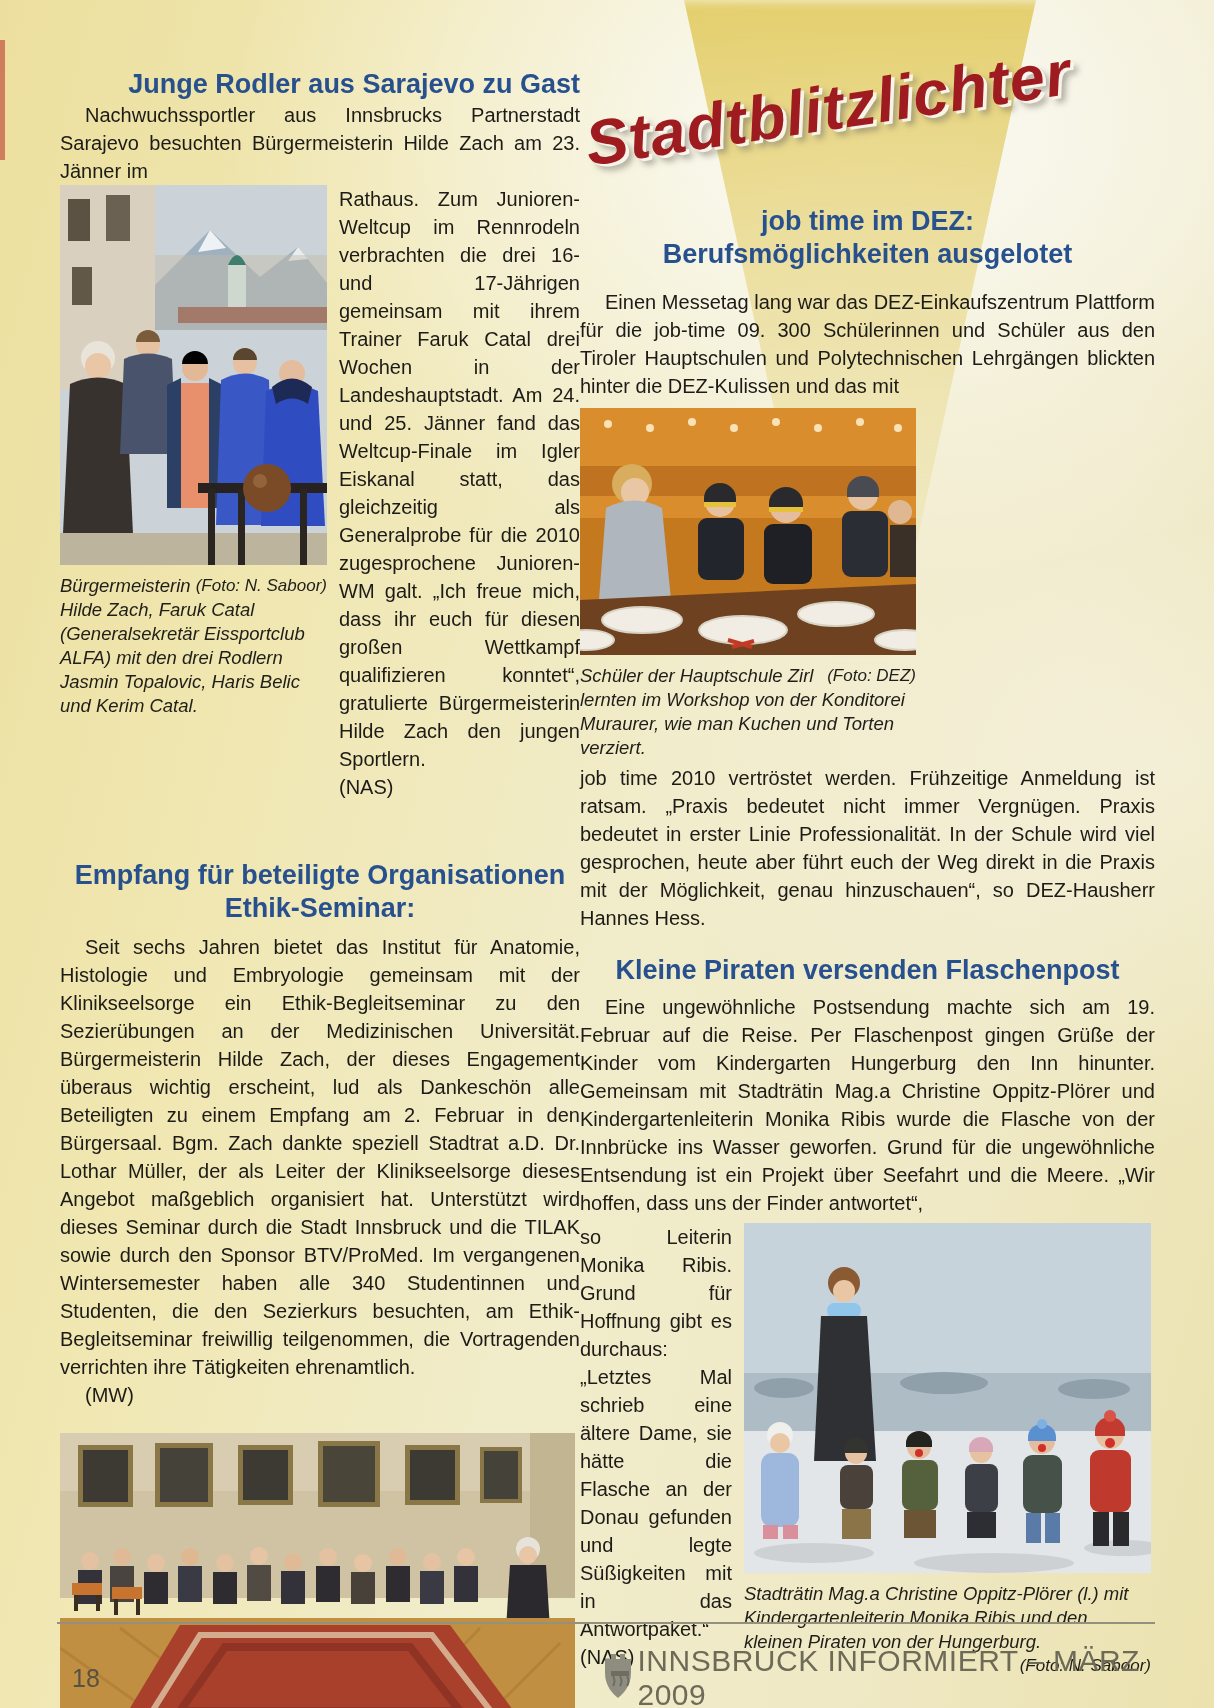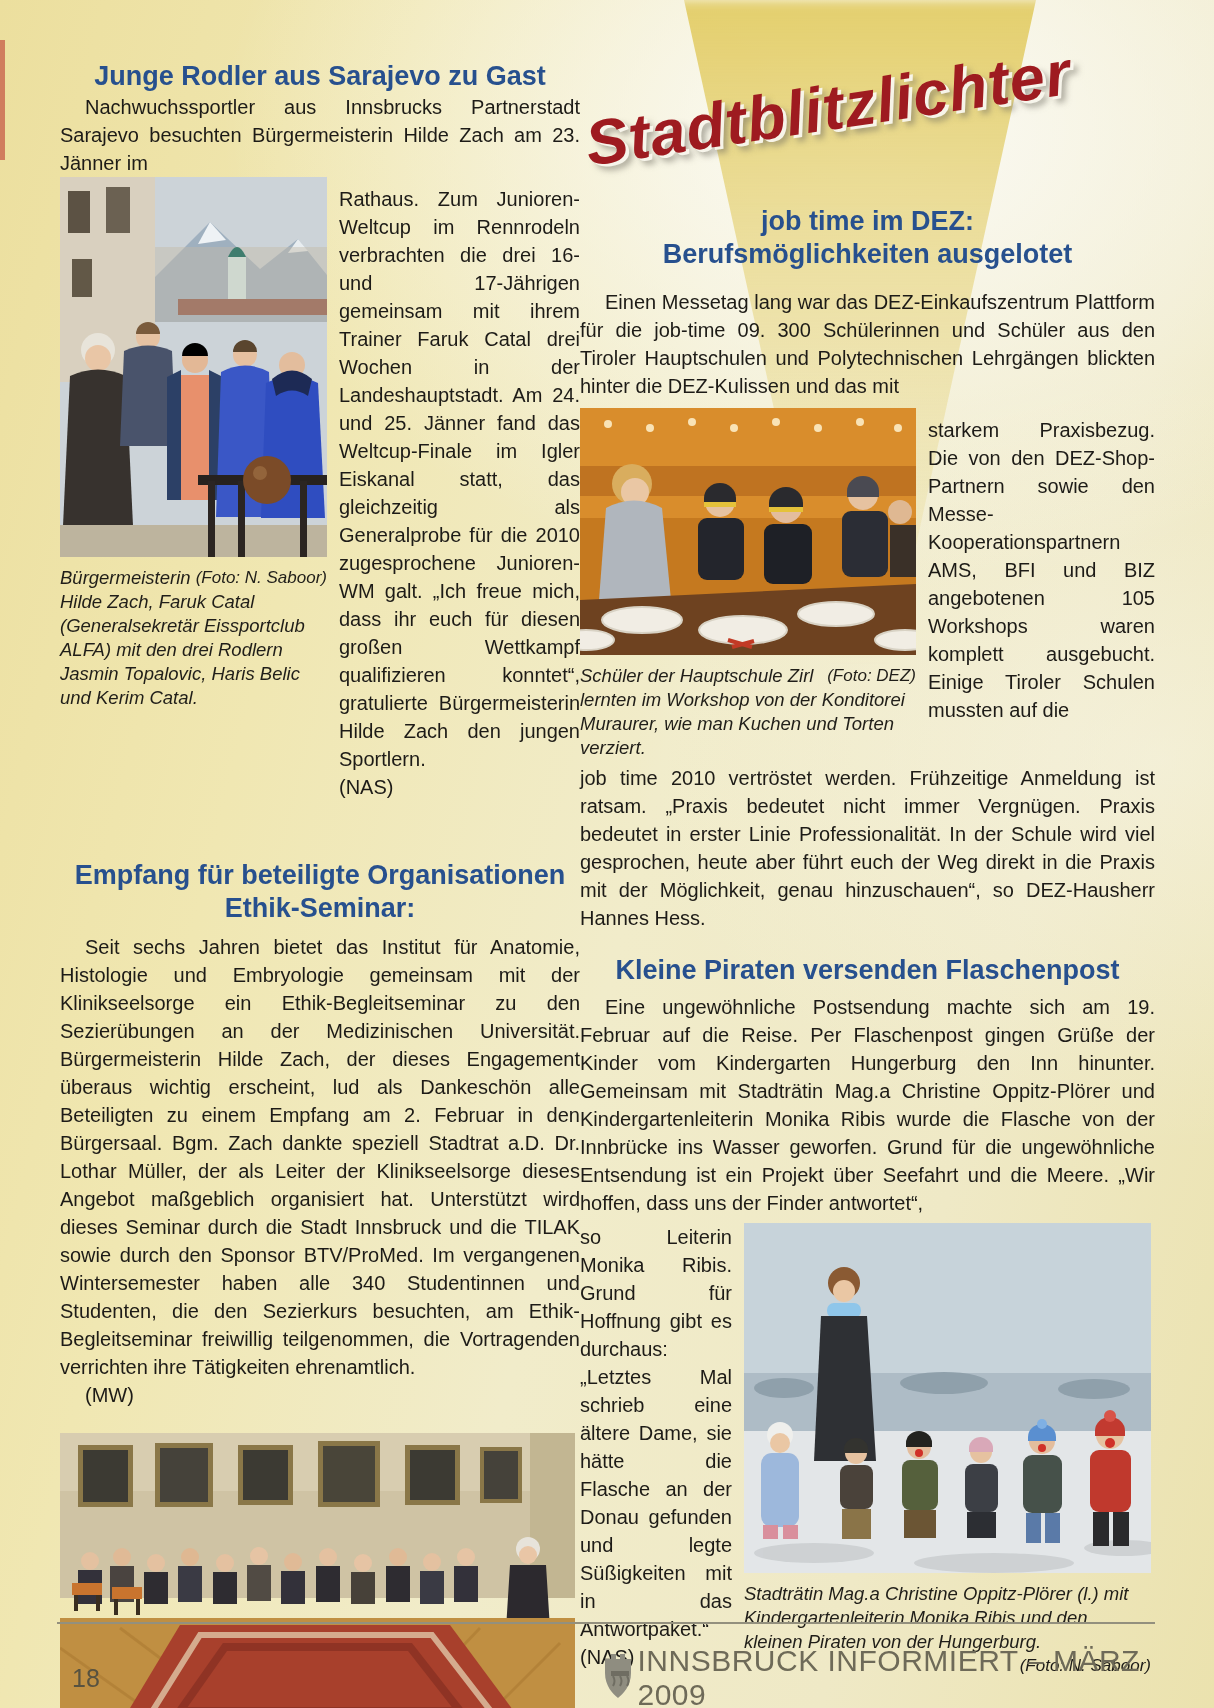--- a/index.html
+++ b/index.html
@@ -12,39 +12,39 @@
       linear-gradient(104deg,#ecdf9e 0%,#f0e7b2 26%,#f1ecca 52%,#efe9c6 76%,#ebe2ae 100%);
   }
   .beam{position:absolute;top:0;left:640px;width:440px;height:720px;z-index:0;
     background:linear-gradient(180deg, rgba(224,200,88,.85), rgba(224,200,88,.28) 58%, rgba(224,200,88,0) 92%);
     clip-path:polygon(10% 0%,90% 0%,54% 100%,46% 100%);filter:blur(6px);}
   .spine-mark{position:absolute;left:0;top:40px;width:5px;height:120px;background:rgba(186,44,40,.55);}
   .col-left{position:absolute;left:60px;top:46px;width:520px;z-index:2;}
   .col-right{position:absolute;left:580px;top:0;width:575px;z-index:2;}
   h2{color:#27508e;font-size:27px;line-height:33px;text-align:center;margin:0;font-weight:bold;}
   h2 span{display:block;}
-  .mt1{margin-top:14px;}
+  .mt1{margin-top:22px;text-align:right;}
   p.body{font-size:20px;line-height:28px;text-align:justify;margin:0;}
   .indent{text-indent:25px;}
   .row{display:flex;gap:12px;}
   figure{margin:0;}
   figcaption{font-size:18.5px;line-height:24px;font-style:italic;margin-top:9px;color:#201e19;}
   .credit{float:right;font-size:17px;font-style:italic;}
   .credit-line{text-align:right;font-size:17px;font-style:italic;margin-top:2px;}
   .sig{display:block;text-align:left;}
   .photo{display:block;}
   .masthead{position:relative;height:205px;}
   .masthead-title{position:absolute;top:108px;left:6px;transform:rotate(-8.5deg);transform-origin:left center;
     white-space:nowrap;font-size:63px;font-weight:bold;font-style:italic;letter-spacing:1px;color:#9e1b20;
     text-shadow:3px 3px 0 rgba(250,248,238,.95), 6px 7px 6px rgba(110,105,95,.55);}
   .ethik{margin-top:58px;}
   .fig-ethik{margin-top:24px;width:515px;}
   .row-jobtime{margin:8px 0 4px;}
   .fig-dez{flex:0 0 336px;width:336px;}
-  .side{flex:1;margin-top:8px;}
+  .side{flex:1;}
   .piraten{margin-top:22px;}
   .row-piraten{margin-top:6px;}
   .side-left{flex:0 0 152px;}
   .fig-piraten{flex:0 0 407px;width:407px;}
   .footer-rule{position:absolute;left:57px;top:1622px;width:1098px;height:2px;background:#93907e;z-index:2;}
   .footer{position:absolute;left:72px;top:1644px;width:1095px;display:grid;grid-template-columns:1fr auto 1fr;align-items:center;z-index:2;}
   .page-number{font-size:25px;color:#575240;justify-self:start;}
   .journal{font-size:30px;color:#6e6a58;letter-spacing:.5px;justify-self:end;}
   .crest{justify-self:center;}
 </style>
@@ -233,23 +233,20 @@
             <ellipse cx="62" cy="212" rx="40" ry="13"></ellipse>
             <ellipse cx="163" cy="222" rx="44" ry="14"></ellipse>
             <ellipse cx="256" cy="206" rx="38" ry="12"></ellipse>
             <ellipse cx="325" cy="232" rx="30" ry="10"></ellipse>
             <ellipse cx="6" cy="232" rx="28" ry="10"></ellipse>
           </g>
           <path d="M148,232 l24,7 M152,239 l22,-6" stroke="#c23a25" stroke-width="4" fill="none"></path>
         </svg>
         <figcaption><span class="credit">(Foto: DEZ)</span><span>Schüler der Hauptschule Zirl lernten im Workshop von der Konditorei Muraurer, wie man Kuchen und Torten verziert.</span></figcaption>
       </figure>
-      <div class="side">
-        <p class="body">starkem Praxisbezug. Die von den DEZ-Shop-Partnern sowie den Messe-Kooperationspartnern AMS, BFI und BIZ angebotenen 105 Workshops waren komplett ausgebucht. Einige Tiroler Schulen mussten auf die</p>
-      </div>
     </div>
     <p class="body">job time 2010 vertröstet werden. Frühzeitige Anmeldung ist ratsam. „Praxis bedeutet nicht immer Vergnügen. Praxis bedeutet in erster Linie Professionalität. In der Schule wird viel gesprochen, heute aber führt euch der Weg direkt in die Praxis mit der Möglichkeit, genau hinzuschauen“, so DEZ-Hausherr Hannes Hess.</p>
   </div>
 
   <div class="piraten">
     <h2>
         <span>Kleine Piraten versenden Flaschenpost</span>
       </h2>
     <p class="body indent" style="margin-top:6px;">Eine ungewöhnliche Postsendung machte sich am 19. Februar auf die Reise. Per Flaschenpost gingen Grüße der Kinder vom Kindergarten Hungerburg den Inn hinunter. Gemeinsam mit Stadträtin Mag.a Christine Oppitz-Plörer und Kindergartenleiterin Monika Ribis wurde die Flasche von der Innbrücke ins Wasser geworfen. Grund für die ungewöhnliche Entsendung ist ein Projekt über Seefahrt und die Meere. „Wir hoffen, dass uns der Finder antwortet“,</p>
     <div class="row row-piraten">

